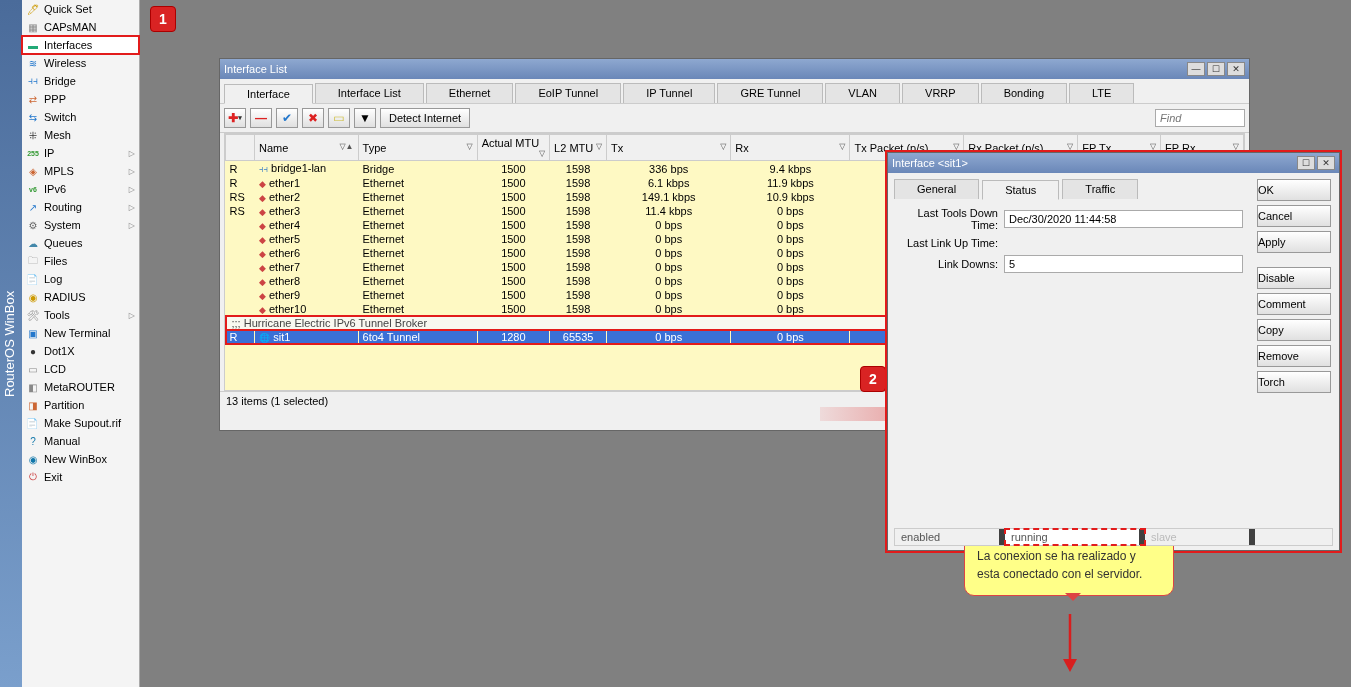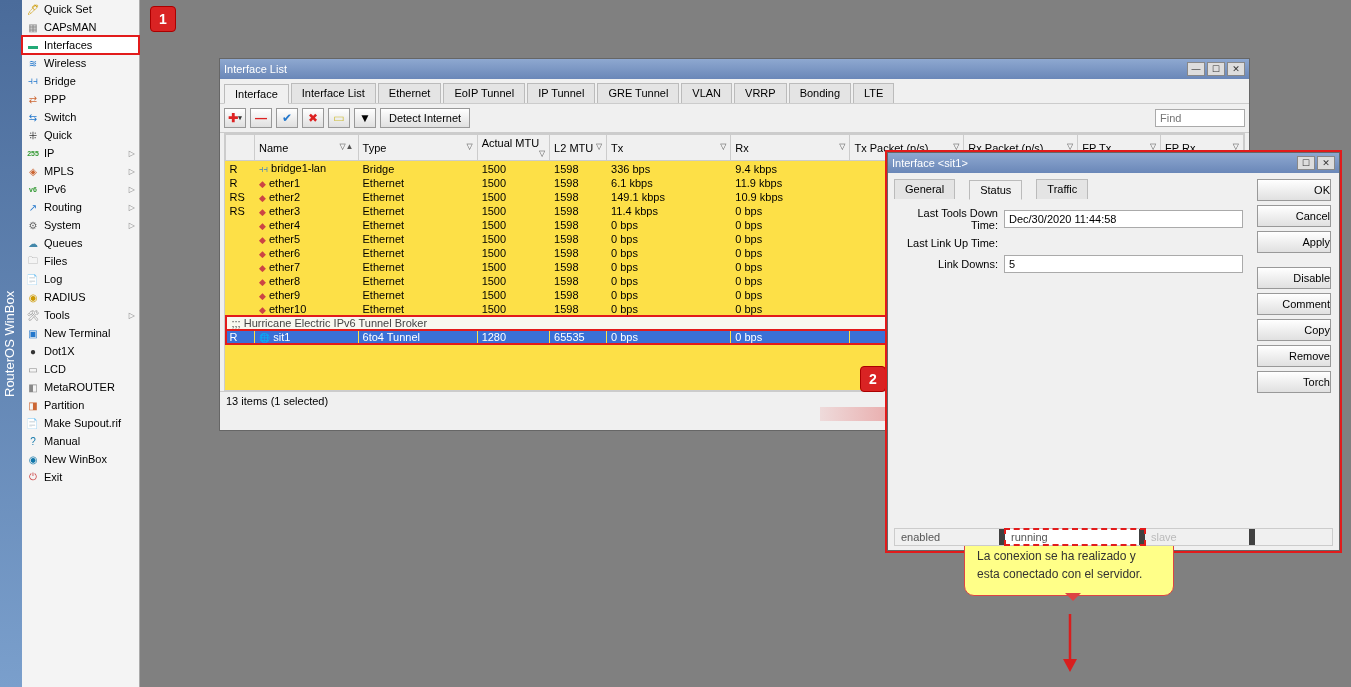--- a/index.html
+++ b/index.html
@@ -15,45 +15,45 @@
 .badge1{left:150px;top:6px}
 .badge2{left:640px;top:307px}
 
 .win{position:absolute;background:#f0f0f0;border:1px solid #666}
 .titlebar{height:20px;background:linear-gradient(#8ea8d0,#6a87b8);color:#fff;display:flex;align-items:center;padding:0 4px;font-size:11px}
 .titlebar .spacer{flex:1}
 .tbtn{width:18px;height:14px;background:#ddd;border:1px solid #888;margin-left:2px;display:flex;align-items:center;justify-content:center;font-size:9px;color:#333;cursor:pointer}
 
 .iflist{left:219px;top:58px;width:1031px;height:373px}
 .tabs{display:flex;background:#f0f0f0;border-bottom:1px solid #ccc;padding:4px 4px 0 4px;gap:0}
-.tab{padding:3px 10px;background:#e4e4e4;border:1px solid #bbb;border-bottom:none;margin-right:2px;cursor:pointer;font-size:11px}
+.tab{padding:3px 22px;background:#e4e4e4;border:1px solid #bbb;border-bottom:none;margin-right:2px;cursor:pointer;font-size:11px}
 .tab.active{background:#f0f0f0;border-bottom:1px solid #f0f0f0;position:relative;top:1px}
 .toolbar{display:flex;align-items:center;padding:4px;gap:4px;border-bottom:1px solid #ccc}
 .tbut{width:22px;height:20px;border:1px solid #999;background:linear-gradient(#fff,#e0e0e0);display:flex;align-items:center;justify-content:center;cursor:pointer;font-size:12px}
 .tbut.wide{width:auto;padding:8px 8px;font-size:11px}
-.find{margin-left:auto;width:90px;height:18px;border:1px solid #aaa;padding:0 4px;color:#999;}
-
-.grid{height:258px;overflow:auto;background:#fde047;border:1px solid #ccc;margin:0 4px}
+.find{margin-left:auto;width:90px;height:18px;border:1px solid #aaa;padding:0 4px;color:#999;font-style:italic}
+
+.grid{height:258px;overflow:auto;background:#fef9c3;border:1px solid #ccc;margin:0 4px}
 table{width:100%;border-collapse:collapse;table-layout:fixed}
 th{background:#f0f0f0;border:1px solid #ccc;padding:2px 4px;text-align:left;font-weight:normal;font-size:11px;position:sticky;top:0;white-space:nowrap;overflow:hidden}
 th .tri{float:right;font-size:8px;color:#555}
 td{padding:1px 4px;font-size:11px;border-right:1px solid transparent;white-space:nowrap;overflow:hidden}
-td.num{text-align:left}
+td.num{text-align:center}
 tr.comment td{background:#f8f8f0;color:#444}
 tr.sel td{background:#3a70d6;color:#fff}
 tr.hlbox{outline:2px solid #e21b1b;outline-offset:-1px}
 
 .status{padding:3px 6px;border-top:1px solid #ccc;background:#f0f0f0;font-size:11px}
 
 .ifdlg{left:887px;top:152px;width:453px;height:399px;outline:2px solid #e21b1b}
 .ifdlg .body{display:flex;height:calc(100% - 20px)}
 .ifdlg .left{flex:1;padding:6px;display:flex;flex-direction:column}
-.ifdlg .tabs2{display:flex;gap:12px;margin-bottom:8px}
+.ifdlg .tabs2{display:flex;gap:1px;margin-bottom:8px}
 .ifdlg .right{width:90px;padding:6px 8px;display:flex;flex-direction:column;gap:4px}
-.btn{height:22px;border:1px solid #999;background:linear-gradient(#fff,#e0e0e0);text-align:right;line-height:20px;cursor:pointer;font-size:11px}
+.btn{height:22px;border:1px solid #999;background:linear-gradient(#fff,#e0e0e0);text-align:left;line-height:20px;cursor:pointer;font-size:11px}
 .formrow{display:flex;align-items:center;margin-bottom:6px}
 .formrow label{width:110px;text-align:right;padding-right:6px;font-size:11px}
 .formrow .val{flex:1;height:18px;border:1px solid #aaa;background:#fff;padding:0 4px;line-height:16px;font-size:11px}
 
 .note{position:absolute;left:70px;top:255px;width:210px;background:#ffff88;border:1px solid #d44;border-radius:10px;padding:12px;font-size:12px;line-height:1.5;color:#333}
 .note::after{content:"";position:absolute;left:100px;bottom:-14px;border:8px solid transparent;border-top-color:#d44}
 
 .arrow-big{position:absolute;left:600px;top:340px;width:290px;height:30px;pointer-events:none}
 
 .statusbar{position:absolute;bottom:4px;left:6px;right:6px;display:flex;gap:0;background:#f0f0f0;border:1px solid #ccc}
@@ -92,21 +92,21 @@
     <div class="side-item">
       <span class="side-icon" style="color:#c63;">⇄</span>
       <span>PPP</span>
     </div>
     <div class="side-item">
       <span class="side-icon" style="color:#27c;">⇆</span>
       <span>Switch</span>
     </div>
     <div class="side-item">
       <span class="side-icon" style="color:#333;">⁜</span>
-      <span>Quick</span>
+      <span>Mesh</span>
     </div>
     <div class="side-item">
       <span class="side-icon" style="color:#393;font-size:7px;font-weight:bold">255</span>
       <span>IP</span>
       <span class="side-arrow">▷</span>
     </div>
     <div class="side-item">
       <span class="side-icon" style="color:#c63;">◈</span>
       <span>MPLS</span>
       <span class="side-arrow">▷</span>

